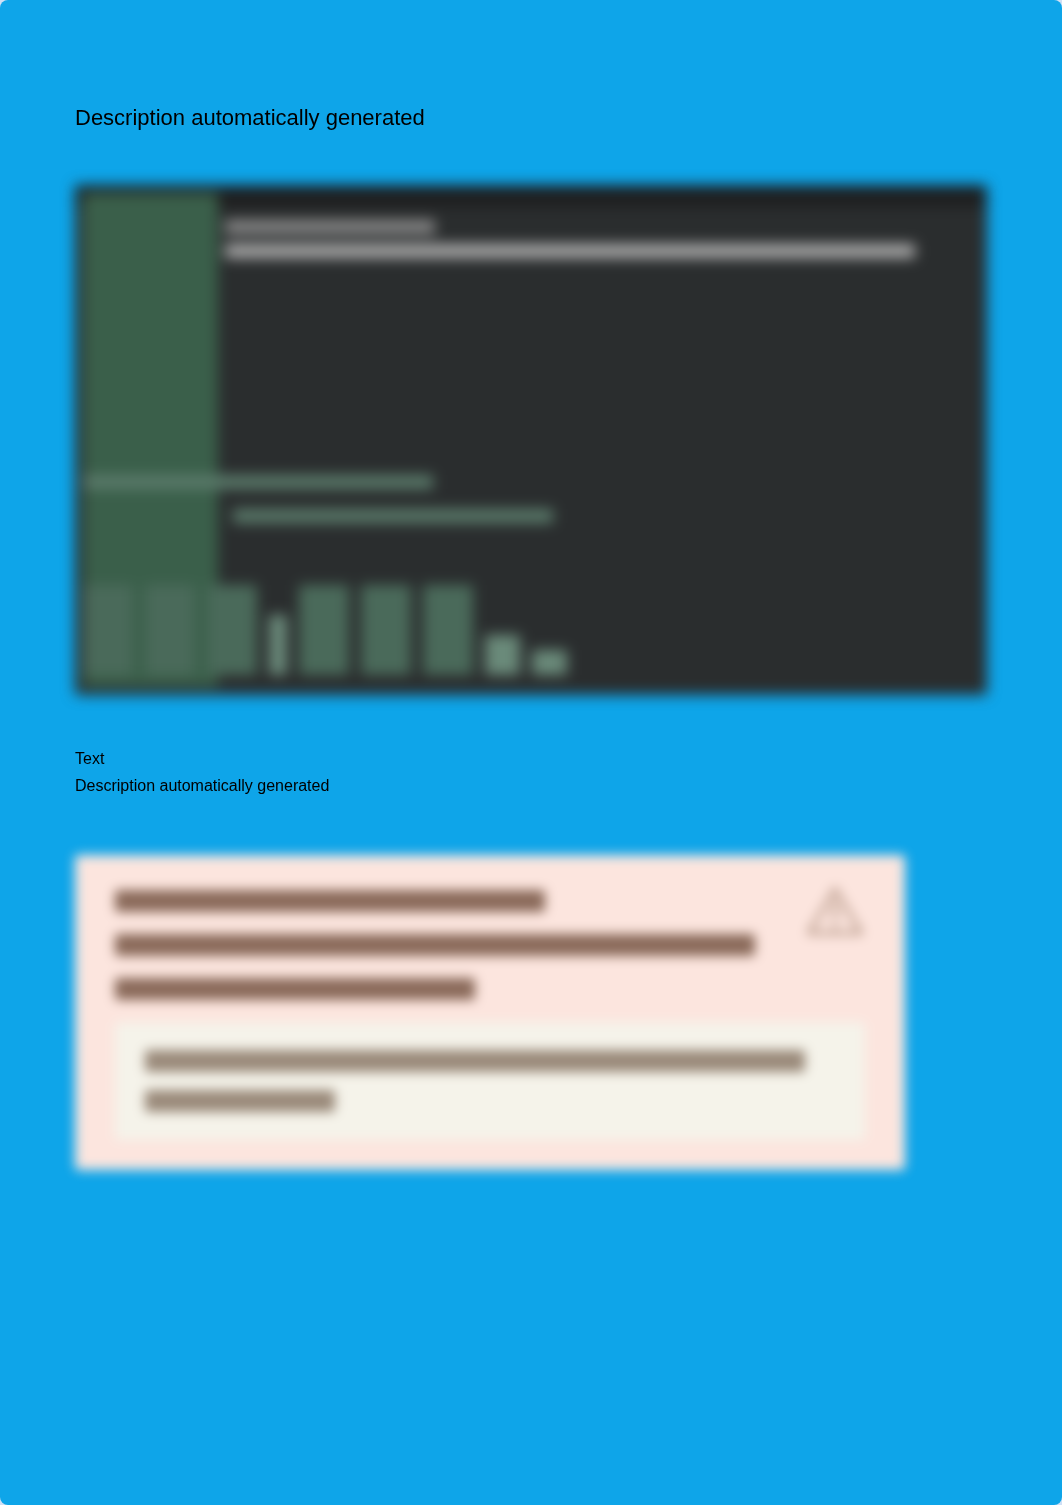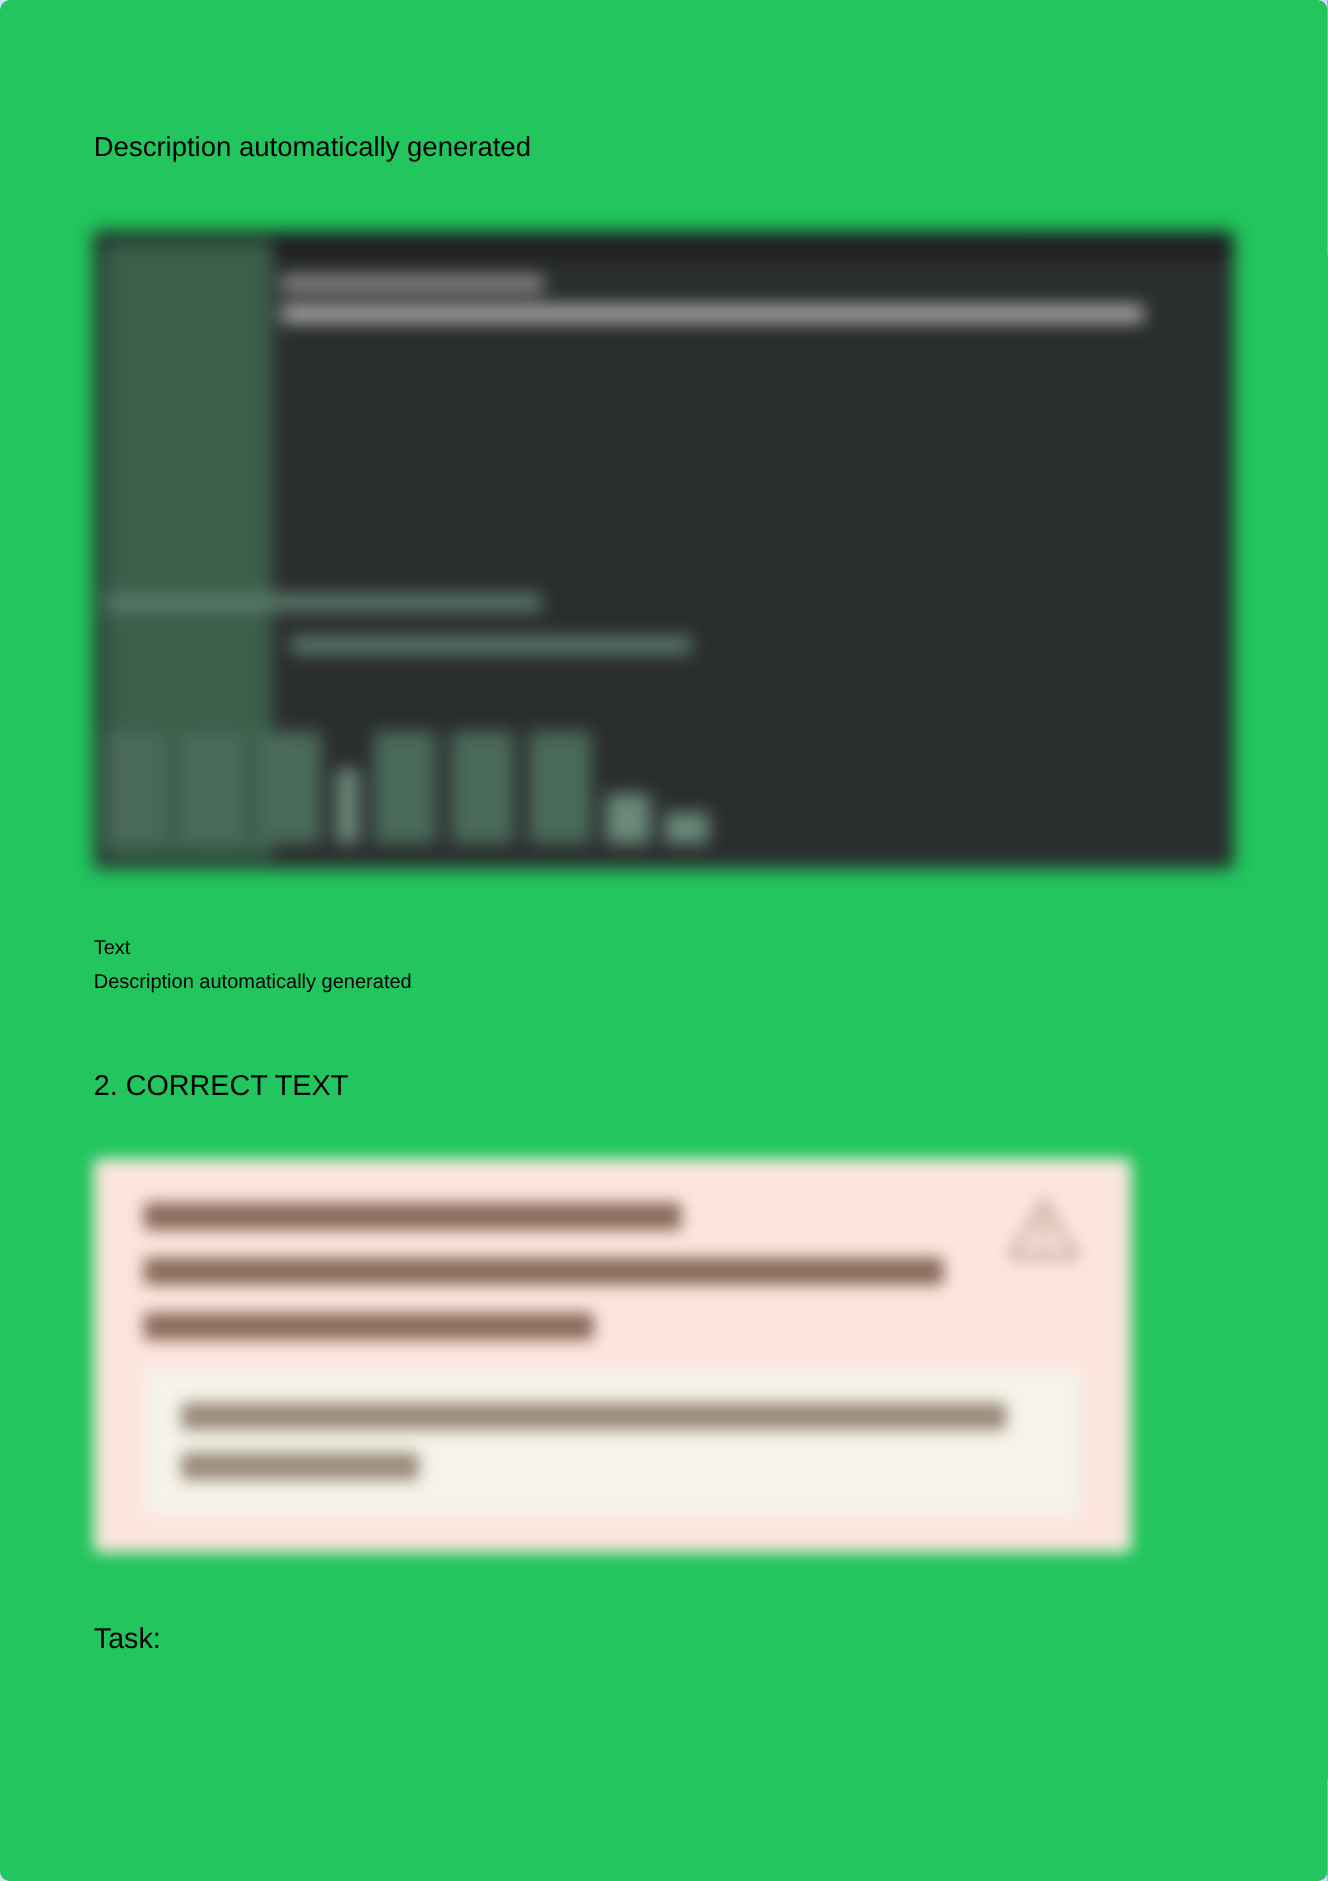--- a/index.html
+++ b/index.html
@@ -5,21 +5,21 @@
     * { margin: 0; padding: 0; box-sizing: border-box; }
     body {
       background: #d0e0f5;
       font-family: Arial, Helvetica, sans-serif;
       width: 1062px;
       height: 1505px;
       padding: 0;
       position: relative;
     }
     .page {
-      background: #22c55e;
+      background: #0ea5e9;
       width: 100%;
       height: 100%;
       padding: 100px 75px 60px 75px;
       border-radius: 8px;
     }
     .caption-text {
       font-size: 22px;
       color: #000;
       line-height: 1.6;
       margin-bottom: 50px;
@@ -153,32 +153,30 @@
       <div class="bar" style="height:40px; width:35px; background:#6a8a7a;"></div>
       <div class="bar" style="height:25px; width:35px; background:#6a8a7a;"></div>
     </div>
   </div>
 
   <div class="text-block">
     <div>Text</div>
     <div>Description automatically generated</div>
   </div>
 
-  <div class="section-heading">2. CORRECT TEXT</div>
 
   <div class="warning-box">
     <svg class="warning-icon" viewBox="0 0 60 52">
       <path d="M30 4 L56 48 L4 48 Z" fill="none" stroke="#b89a8a" stroke-width="4" stroke-linejoin="round"></path>
       <line x1="30" y1="18" x2="30" y2="34" stroke="#b89a8a" stroke-width="4" stroke-linecap="round"></line>
       <circle cx="30" cy="42" r="2.5" fill="#b89a8a"></circle>
     </svg>
     <div class="warning-text-line" style="width: 430px;"></div>
     <div class="warning-text-line" style="width: 640px;"></div>
     <div class="warning-text-line" style="width: 360px;"></div>
     <div class="code-inset">
       <div class="code-line" style="width: 660px;"></div>
       <div class="code-line" style="width: 190px; margin-bottom:0;"></div>
     </div>
   </div>
 
-  <div class="task-label">Task:</div>
 
 </div>
 
 </body></html>

